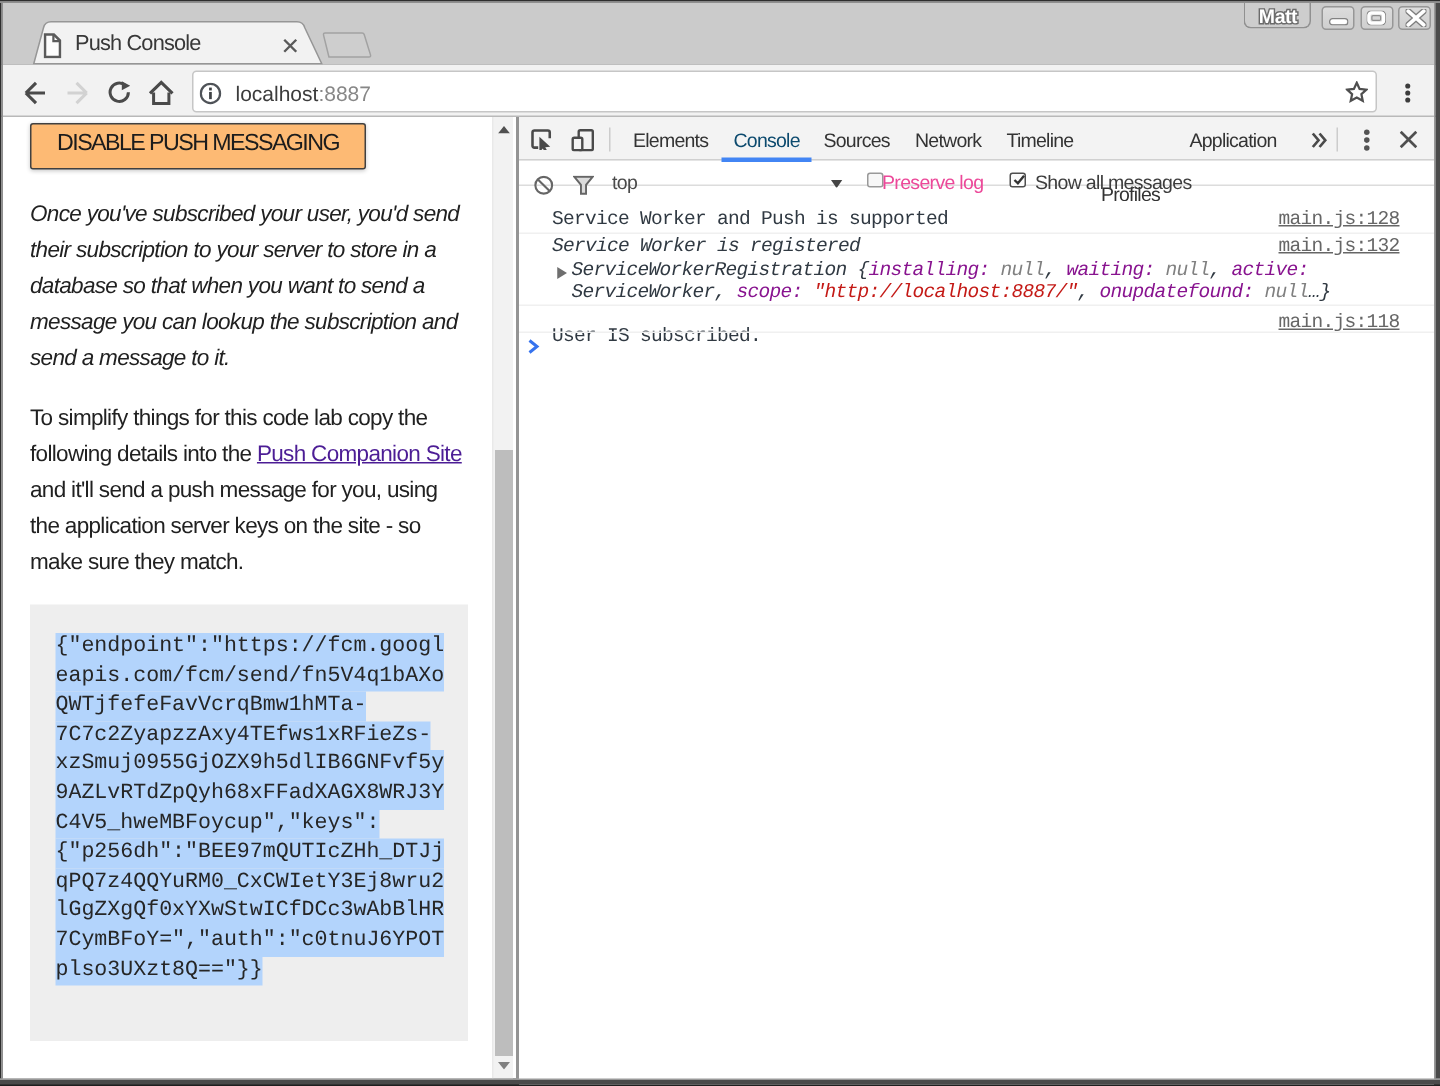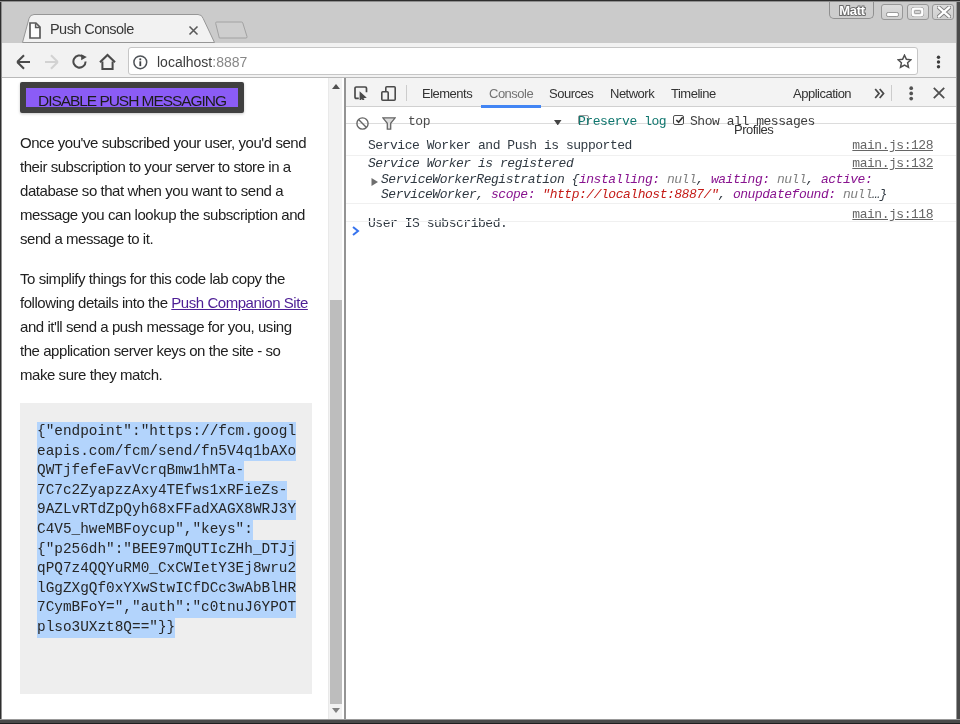--- a/index.html
+++ b/index.html
@@ -28,42 +28,42 @@
 #btnmax { left:907px; }
 #btnclose { left:932px; }
 
 
 #urlbar { left:128px; top:47px; width:790px; height:28px; background:#fff; border:1px solid #c6c6c6; border-radius:3px; }
 #urltext { left:157px; top:54px; font-size:14px; color:#3c3c3c; }
 #urltext .p { color:#878787; }
 
 
 #page { left:2px; top:78px; width:326px; height:641px; background:#fff; overflow:hidden; z-index:2; }
-#pgbtn { left:18px; top:4px; width:224px; height:31px; background:#8b5cf6; border:6px solid #404040; border-radius:2px; box-shadow:0 1px 3px rgba(0,0,0,.22); font-size:15.5px; letter-spacing:-1.05px; color:#1c1c1c; text-align:center; line-height:26px; }
+#pgbtn { left:18px; top:4px; width:224px; height:31px; background:#fdba74; border:1px solid #404040; border-radius:2px; box-shadow:0 1px 3px rgba(0,0,0,.22); font-size:15.5px; letter-spacing:-1.05px; color:#1c1c1c; text-align:center; line-height:26px; }
 .para { left:18px; width:320px; font-size:15px; letter-spacing:-0.45px; line-height:24px; color:#212121; white-space:pre; }
-#p1 { top:53px; }
+#p1 { top:53px;font-style:italic; }
 #p2 { top:189px; }
 .para a { color:#4c1d95; }
 #codeblk { left:18px; top:325px; width:292px; height:291px; background:#eeeeee; padding:19px 0 0 17px; font-family:"Liberation Mono",monospace; font-size:14.4px; color:#262626; }
 #codeblk .cl { height:19.6px; line-height:19.6px; white-space:pre; }
 #codeblk .cl span { display:inline-block; height:19.6px; background:#b3d4fc; }
 
 
 #pgsb { left:328px; top:78px; width:14px; height:641px; background:#f2f2f2; border-left:1px solid #e9e9e9; z-index:3; }
 #pgsb .thumb { position:absolute; left:1px; top:222px; width:12px; height:404px; background:#bdbdbd; }
 
 
 #divider { left:344px; top:78px; width:2px; height:641px; background:#949494; z-index:4; }
 
 
 #devtools { left:346px; top:78px; width:610px; height:641px; background:#fff; }
 #dttabs { left:0; top:0; width:610px; height:29px; background:#f3f3f3; border-bottom:1px solid #d0d0d0; }
 .dtt { position:absolute; top:8px; font-size:13px; letter-spacing:-0.5px; color:#333; }
 #dtunder { left:134.5px; top:27px; width:60px; height:3px; background:#4285f4; }
-#dtfilter { left:0; top:30px; width:610px; height:16px; background:#fff; border-bottom:1px solid #dcdcdc;font-family:Liberation Mono, monospace; }
+#dtfilter { left:0; top:30px; width:610px; height:16px; background:#fff; border-bottom:1px solid #dcdcdc; }
 .ftxt { position:absolute; font-size:13px; letter-spacing:-0.45px; color:#4a4a4a; }
 
 #dtconsole { left:0; top:56px; width:610px; height:707px; background:#fff; font-family:"Liberation Mono",monospace; font-size:13px; letter-spacing:-0.47px; color:#303942; }
 .crow { position:absolute; left:22px; }
 .clink { position:absolute; color:#666; text-decoration:underline; }
 .cborder { position:absolute; left:0; width:610px; height:1px; background:#f0f0f0; }
 .cpreview { font-style:italic; }
 .cpreview .nm { color:#88138f; }
 .cpreview .nl { color:#808080; }
 .cpreview .st { color:#c41a16; }
@@ -152,20 +152,21 @@
   <div class="abs para" id="p2">To simplify things for this code lab copy the
 following details into the <a href="#">Push Companion Site</a>
 and it'll send a push message for you, using
 the application server keys on the site - so
 make sure they match.</div>
   <div class="abs" id="codeblk">
 <div class="cl"><span>{"endpoint":"https://fcm.googl</span></div>
 <div class="cl"><span>eapis.com/fcm/send/fn5V4q1bAXo</span></div>
 <div class="cl"><span>QWTjfefeFavVcrqBmw1hMTa-</span></div>
 <div class="cl"><span>7C7c2ZyapzzAxy4TEfws1xRFieZs-</span></div>
+<div class="cl"><span>xzSmuj0955GjOZX9h5dlIB6GNFvf5y</span></div>
 <div class="cl"><span>9AZLvRTdZpQyh68xFFadXAGX8WRJ3Y</span></div>
 <div class="cl"><span>C4V5_hweMBFoycup","keys":</span></div>
 <div class="cl"><span>{"p256dh":"BEE97mQUTIcZHh_DTJj</span></div>
 <div class="cl"><span>qPQ7z4QQYuRM0_CxCWIetY3Ej8wru2</span></div>
 <div class="cl"><span>lGgZXgQf0xYXwStwICfDCc3wAbBlHR</span></div>
 <div class="cl"><span>7CymBFoY=","auth":"c0tnuJ6YPOT</span></div>
 <div class="cl"><span>plso3UXzt8Q=="}}</span></div>
   </div>
 </div>
 
@@ -185,21 +186,21 @@
     <svg class="abs" style="left:8px; top:8px;" width="14" height="14" viewBox="0 0 14 14">
       <path d="M 4.8 12.4 L 2.3 12.4 Q 1 12.4 1 11.1 L 1 2.3 Q 1 1 2.3 1 L 11.2 1 Q 12.5 1 12.5 2.3 L 12.5 6.2" fill="none" stroke="#4a4a4a" stroke-width="1.7"></path>
       <path d="M 5.6 5.2 L 12.8 11.8 L 9.5 12.2 L 11.3 15.3 L 9.6 16.2 L 7.9 13 L 5.6 15.5 Z" fill="#4a4a4a"></path>
     </svg>
     <svg class="abs" style="left:34px; top:8px;" width="16" height="15" viewBox="0 0 16 15">
       <rect x="5.8" y="0.8" width="9.4" height="13.4" rx="1" fill="none" stroke="#4a4a4a" stroke-width="1.6"></rect>
       <rect x="1.8" y="5.8" width="6.4" height="8.4" rx="1" fill="#f3f3f3" stroke="#4a4a4a" stroke-width="1.6"></rect>
     </svg>
     <div class="abs" style="left:60px; top:7px; width:1px; height:16px; background:#ccc;"></div>
     <div class="dtt" style="left:76px;">Elements</div>
-    <div class="dtt" style="left:143px; color:#737373;">Console</div>
+    <div class="dtt" style="left:143px; color:#0c4a6e;">Console</div>
     <div class="dtt" style="left:203px;">Sources</div>
     <div class="dtt" style="left:264px;">Network</div>
     <div class="dtt" style="left:325px;">Timeline</div>
     <div class="dtt" style="left:388px;margin-top:36px;">Profiles</div>
     <div class="dtt" style="left:447px;">Application</div>
     <svg class="abs" style="left:528px; top:10px;" width="11" height="11" viewBox="0 0 11 11">
         <path d="M 1.2 1 L 5 5.5 L 1.2 10 M 5.7 1 L 9.5 5.5 L 5.7 10" fill="none" stroke="#4a4a4a" stroke-width="1.8"></path>
       </svg>
     <div class="abs" style="left:545px; top:7px; width:1px; height:16px; background:#ccc;"></div>
     <svg class="abs" style="left:563px; top:8px;" width="5" height="15" viewBox="0 0 5 15">
@@ -218,21 +219,21 @@
       <path d="M 2.6 2.6 L 10.4 10.4" stroke="#666" stroke-width="1.4"></path>
     </svg>
     <svg class="abs" style="left:35.5px; top:8.5px;" width="14" height="13" viewBox="0 0 14 13">
       <path d="M 0.8 0.8 L 13.2 0.8 L 8.7 6.3 L 8.7 12.2 L 5.3 12.2 L 5.3 6.3 Z" fill="#dcdcdc" stroke="#666" stroke-width="1.3"></path>
     </svg>
     <div class="ftxt" style="left:62px; top:6px;">top</div>
     <svg class="abs" style="left:208px; top:11.5px;" width="7.5" height="5.5" viewBox="0 0 7.5 5.5">
         <path d="M 0 0 L 7.5 0 L 3.75 5.5 Z" fill="#444"></path>
       </svg>
     <div class="abs" style="left:232px; top:6.5px; width:11px; height:10.5px; background:#f7f7f7; border:1px solid #999; border-radius:2px;"></div>
-    <div class="ftxt" style="left:232px; top:6px; color:#0f766e;">Preserve log</div>
+    <div class="ftxt" style="left:242px; top:6px; color:#ec4899;">Preserve log</div>
     <div class="abs" style="left:327px; top:6.5px; width:11px; height:10.5px; background:#fcfcfc; border:1px solid #4f4f4f; border-radius:2px;"></div>
     <svg class="abs" style="left:328.5px; top:8px;" width="9" height="8" viewBox="0 0 9 8">
         <path d="M 1.3 4 L 3.6 6.2 L 7.7 1.2" fill="none" stroke="#333" stroke-width="1.6"></path>
       </svg>
     <div class="ftxt" style="left:344px; top:6px; color:#3d3d3d;">Show all messages</div>
   </div>
   <div class="abs" id="dtconsole">
     <div class="crow" style="top:4px;">Service Worker and Push is supported</div>
     <div class="clink" style="top:4px; right:23px;">main.js:128</div>
     <div class="cborder" style="top:21px;"></div>

